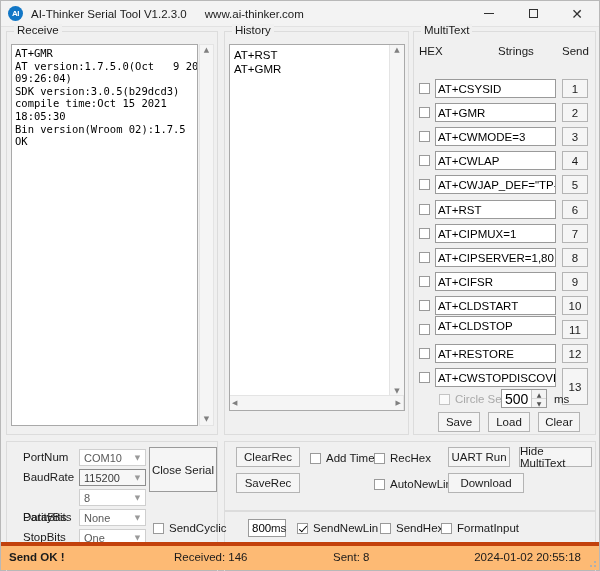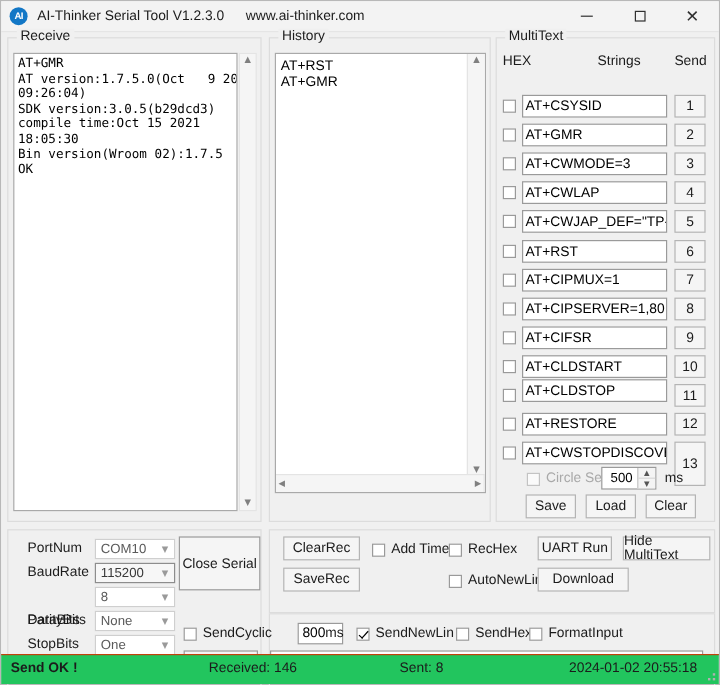--- a/index.html
+++ b/index.html
@@ -121,21 +121,21 @@
     width:15px;flex:0 0 15px;text-align:center;font-size:7px;color:#9a9a9a;
     font-family:"DejaVu Sans",sans-serif;
   }
   .chkrow{position:absolute;display:flex;align-items:center;gap:5px;font-size:11.5px;color:#1b1b1b;}
   .chkrow.dim{color:#a9a9a9;}
 
   .spin{
     position:absolute;height:19px;background:#fff;border:1px solid #9a9a9a;box-sizing:border-box;
     display:flex;align-items:center;
   }
-  .spin .sv{flex:1 1 auto;padding-left:3px;font-size:11px;text-align:center;}
+  .spin .sv{flex:1 1 auto;padding-left:3px;font-size:14px;}
   .spin .sbtns{
     flex:0 0 14px;width:14px;height:100%;border-left:1px solid #c5c5c5;
     display:flex;flex-direction:column;background:#f4f4f4;
   }
   .spin .sbtns span{
     flex:1;display:flex;align-items:center;justify-content:center;font-size:6px;color:#555;
     font-family:"DejaVu Sans",sans-serif;
   }
   .spin .sbtns span:first-child{border-bottom:1px solid #d8d8d8;}
 
@@ -143,21 +143,21 @@
     position:absolute;background:#fff;border:1px solid #9a9a9a;box-sizing:border-box;
     display:flex;align-items:center;padding-left:3px;font-size:11.5px;color:#000;
   }
   .tbox-num{
     position:absolute;background:#fff;border:1px solid #9a9a9a;box-sizing:border-box;
     display:flex;align-items:center;padding-left:3px;font-size:11.5px;color:#000;
   }
 
   
   .status{
-    flex:0 0 24px;height:24px;border-top:1px solid #c2410c;background:#22c55e;
+    flex:0 0 24px;height:24px;border-top:4px solid #c2410c;background:#fdba74;
     position:relative;
   }
   .status .cell{position:absolute;top:5px;font-size:11.5px;color:#1b1b1b;}
   .status .bold{font-weight:bold;}
   .grip{position:absolute;right:3px;bottom:3px;width:10px;height:10px;}
   .grip i{position:absolute;width:2px;height:2px;background:#b0b0b0;}
 </style>
 </head>
 <body>
 

